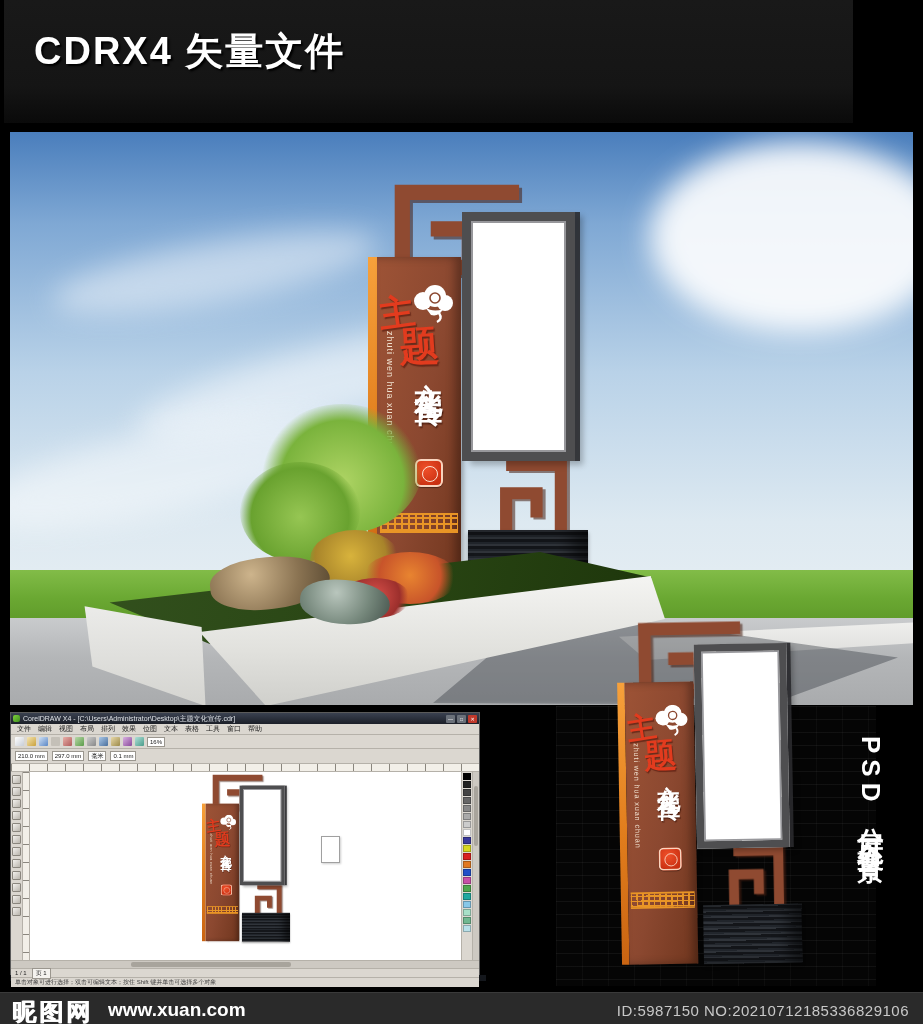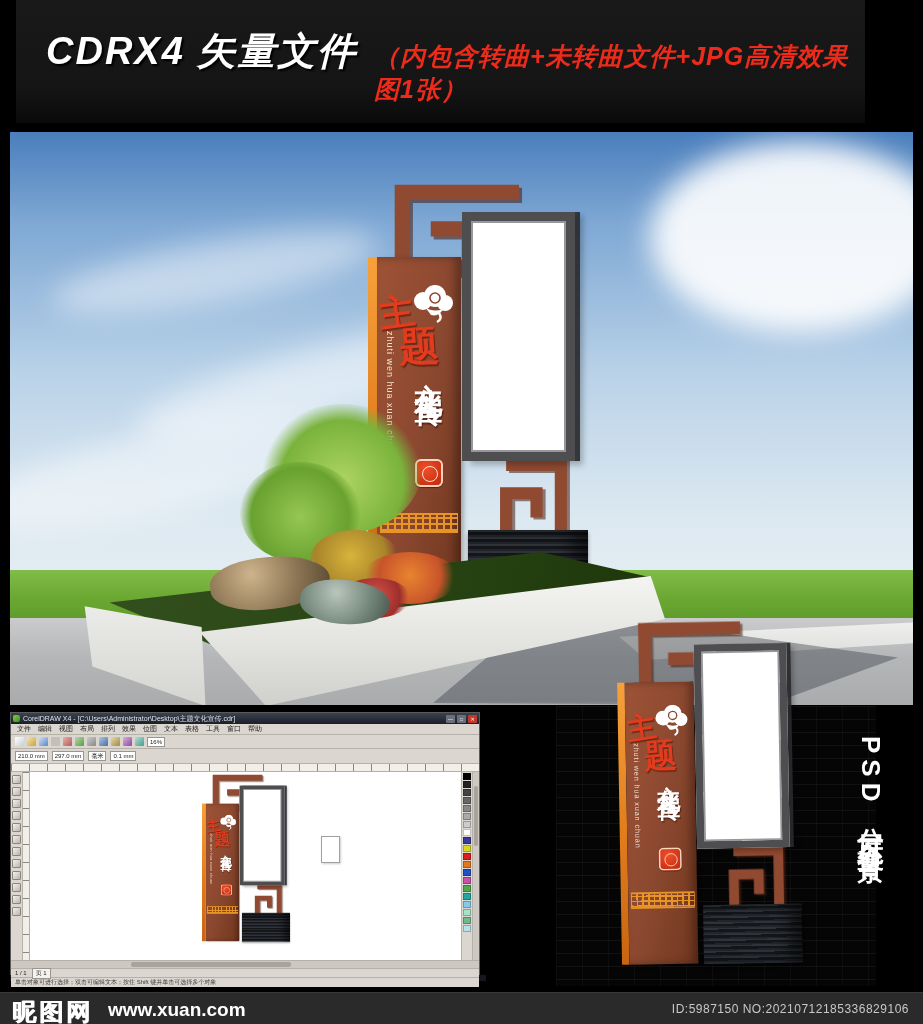--- a/index.html
+++ b/index.html
@@ -1,21 +1,21 @@
 <!DOCTYPE html>
 <html><head>
 <meta charset="utf-8">
 <style>
   html,body{margin:0;padding:0;background:#000;}
   .page{position:relative;width:923px;height:1024px;background:#000;overflow:hidden;
         font-family:"Liberation Sans","DejaVu Sans",sans-serif;}
 
   
-  .hdr{position:absolute;left:16px;top:0;width:849px;height:123px;
-       background:linear-gradient(180deg,#191919 0%,#151515 70%,#0a0a0a 100%);font-style:italic;}
+  .hdr{position:absolute;left:4px;top:0;width:849px;height:123px;
+       background:linear-gradient(180deg,#191919 0%,#151515 70%,#0a0a0a 100%);}
   .hdr-title{position:absolute;left:30px;top:26px;font-size:38px;font-weight:bold;color:#fff;
              letter-spacing:2px;text-shadow:2px 2px 2px #000;}
   .hdr-sub{position:absolute;left:358px;top:40px;font-size:25px;font-weight:bold;color:#ee2b1a;
            letter-spacing:1px;}
 
   
   .main-render{position:absolute;left:10px;top:132px;width:903px;height:573px;overflow:hidden;background:#cfe0ec;}
   .sky{position:absolute;inset:0;
        background:linear-gradient(180deg,#4a7ebc 0%,#7fa8d4 16%,#b9d2e8 42%,#dde9f1 68%,#f0f4f5 100%);}
   .cloud{position:absolute;background:#fff;border-radius:50%;filter:blur(14px);}
@@ -181,30 +181,29 @@
   .taskstrip i{width:10px;height:4px;border-radius:1px;display:block;}
   .taskstrip i:nth-child(1){background:#3f6f3f;} .taskstrip i:nth-child(2){background:#31506e;}
   .taskstrip i:nth-child(3){background:#6e3131;}
 
   
   .footer{position:absolute;left:0;top:992px;width:923px;height:32px;background:#2a2a2a;
        border-top:1px solid #3a3a3a;z-index:8;}
   .f-logo{position:absolute;left:12px;top:3px;font-size:24px;font-weight:900;color:#fff;
        letter-spacing:3px;text-shadow:1px 0 0 #fff;}
   .f-url{position:absolute;left:108px;top:6px;font-size:19px;font-weight:bold;color:#fff;}
-  .f-id{position:absolute;right:14px;top:9px;font-size:12px;color:#c8c8c8;letter-spacing:.5px;}
+  .f-id{position:absolute;right:14px;top:9px;font-size:15px;color:#c8c8c8;letter-spacing:.5px;}
 </style>
 </head>
 <body>
 
 <div class="page">
 
   <div class="hdr">
     <div class="hdr-title">CDRX4 矢量文件</div>
-    <div class="hdr-sub">（内包含转曲+未转曲文件+JPG高清效果图1张）</div>
   </div>
 
   <div class="main-render">
     <div class="sky"></div>
     <div class="cloud c1"></div>
     <div class="cloud c2"></div>
     <div class="cloud c3"></div>
     <div class="cloud c4"></div>
     <div class="grass-field"></div>
     <div class="pavement"></div>

